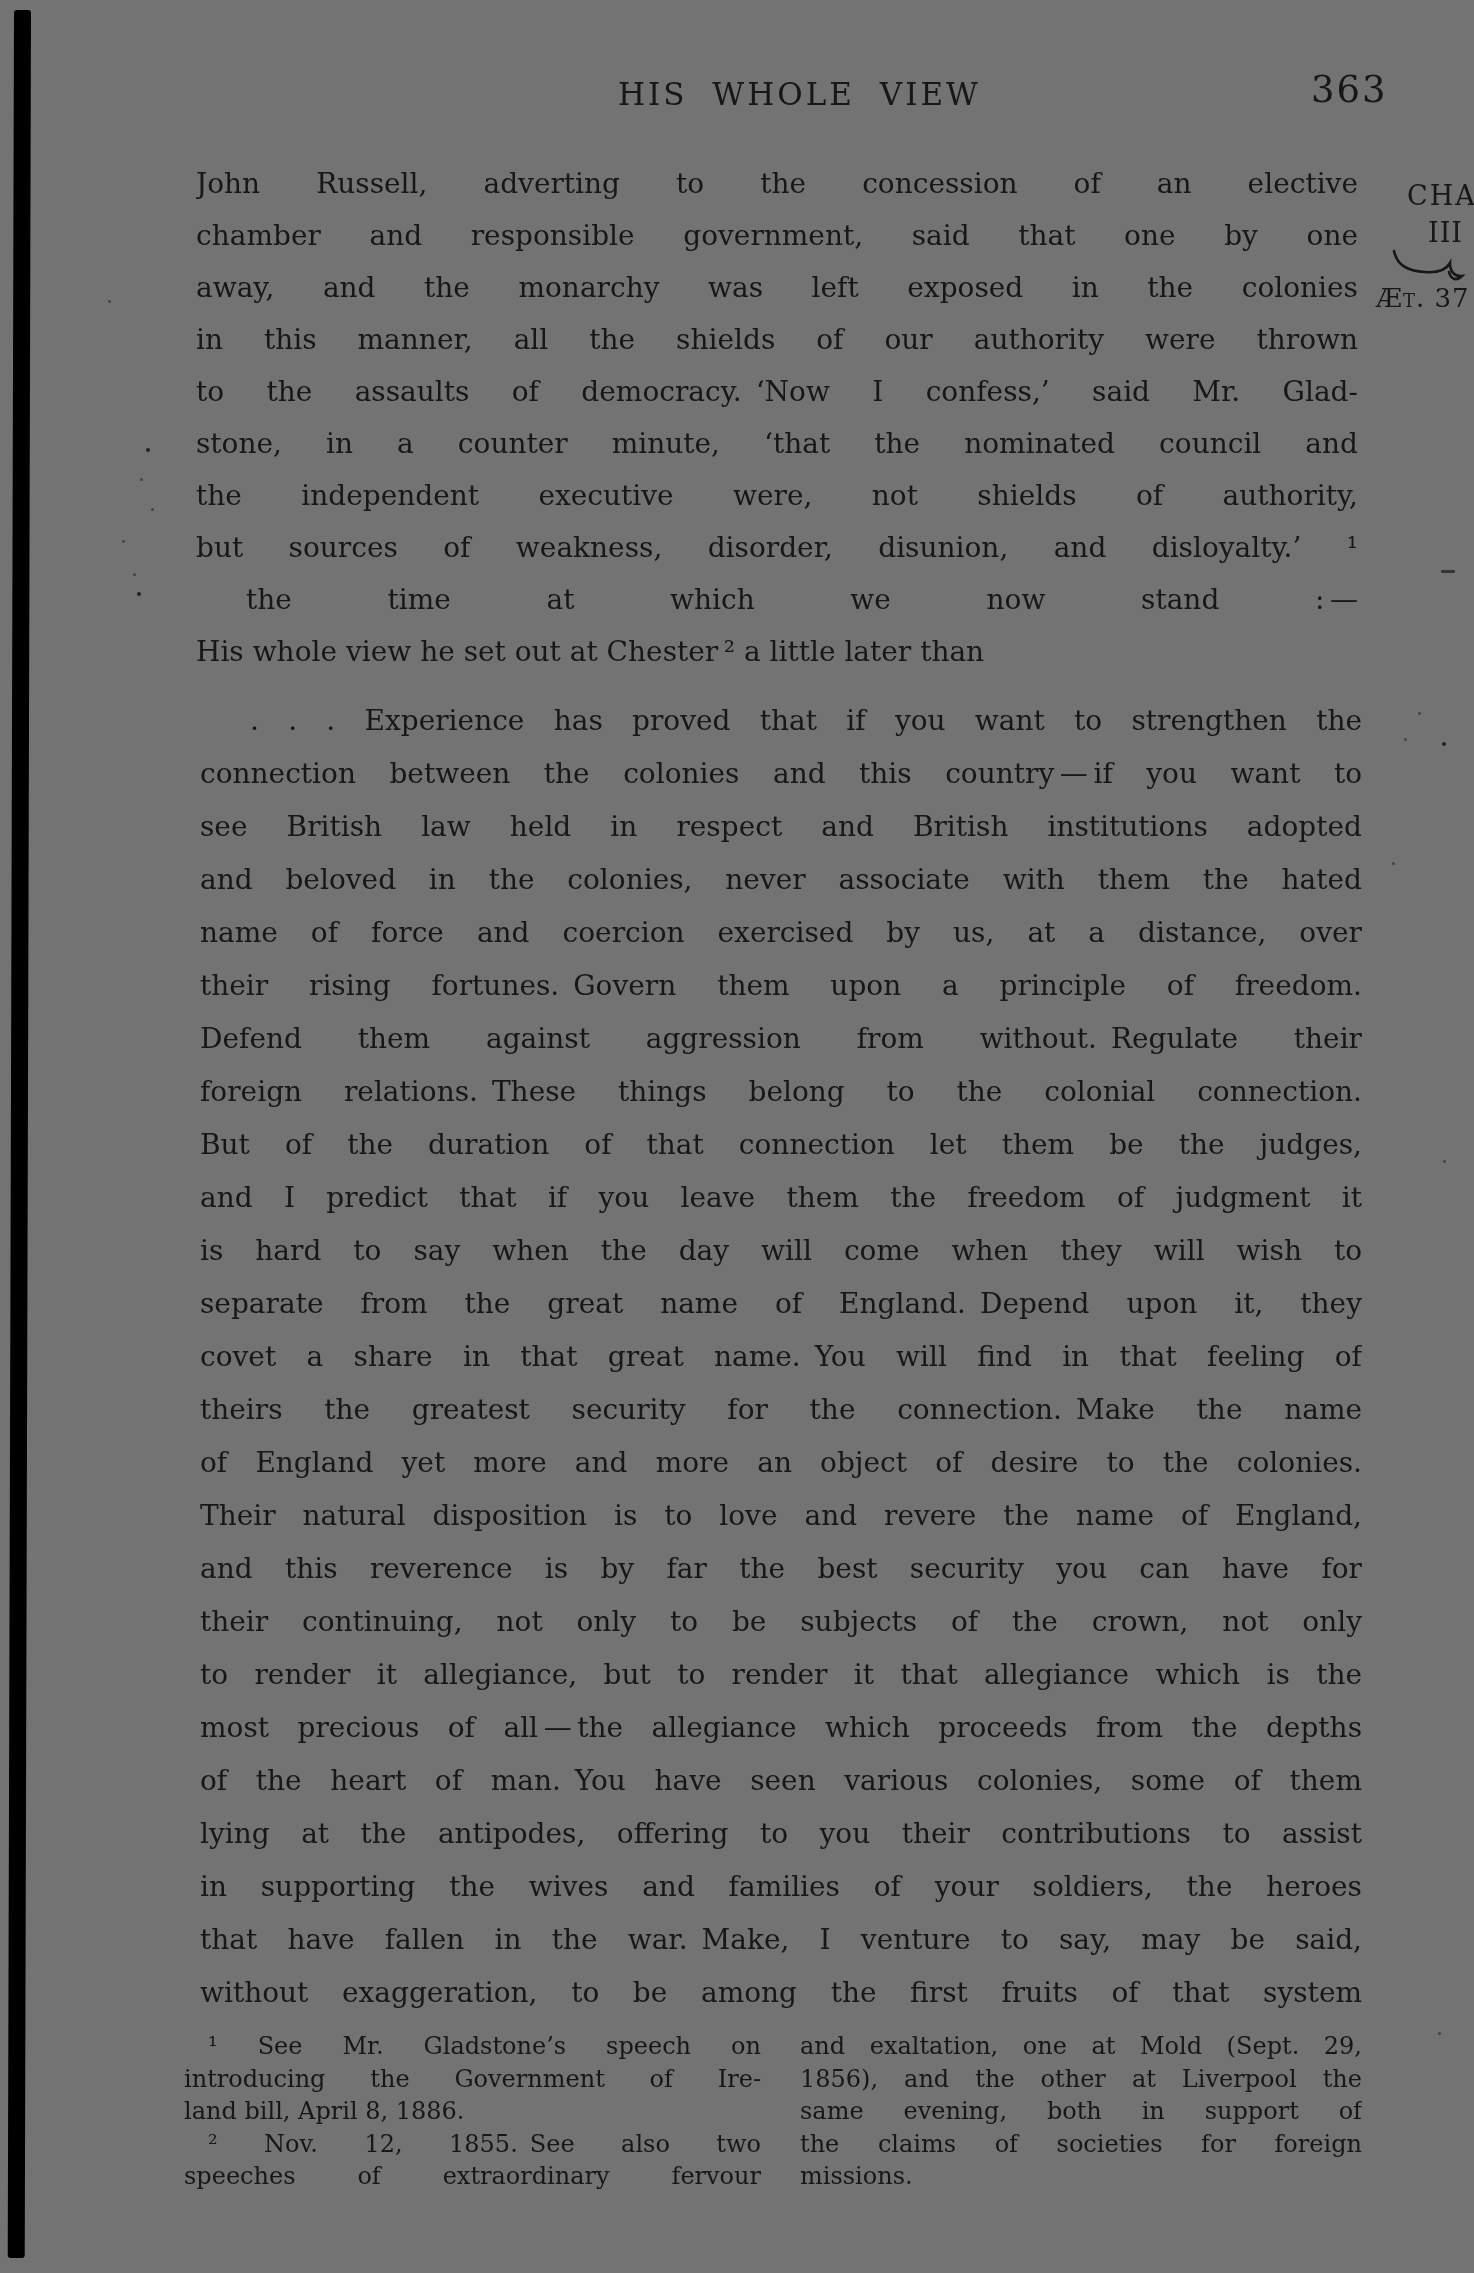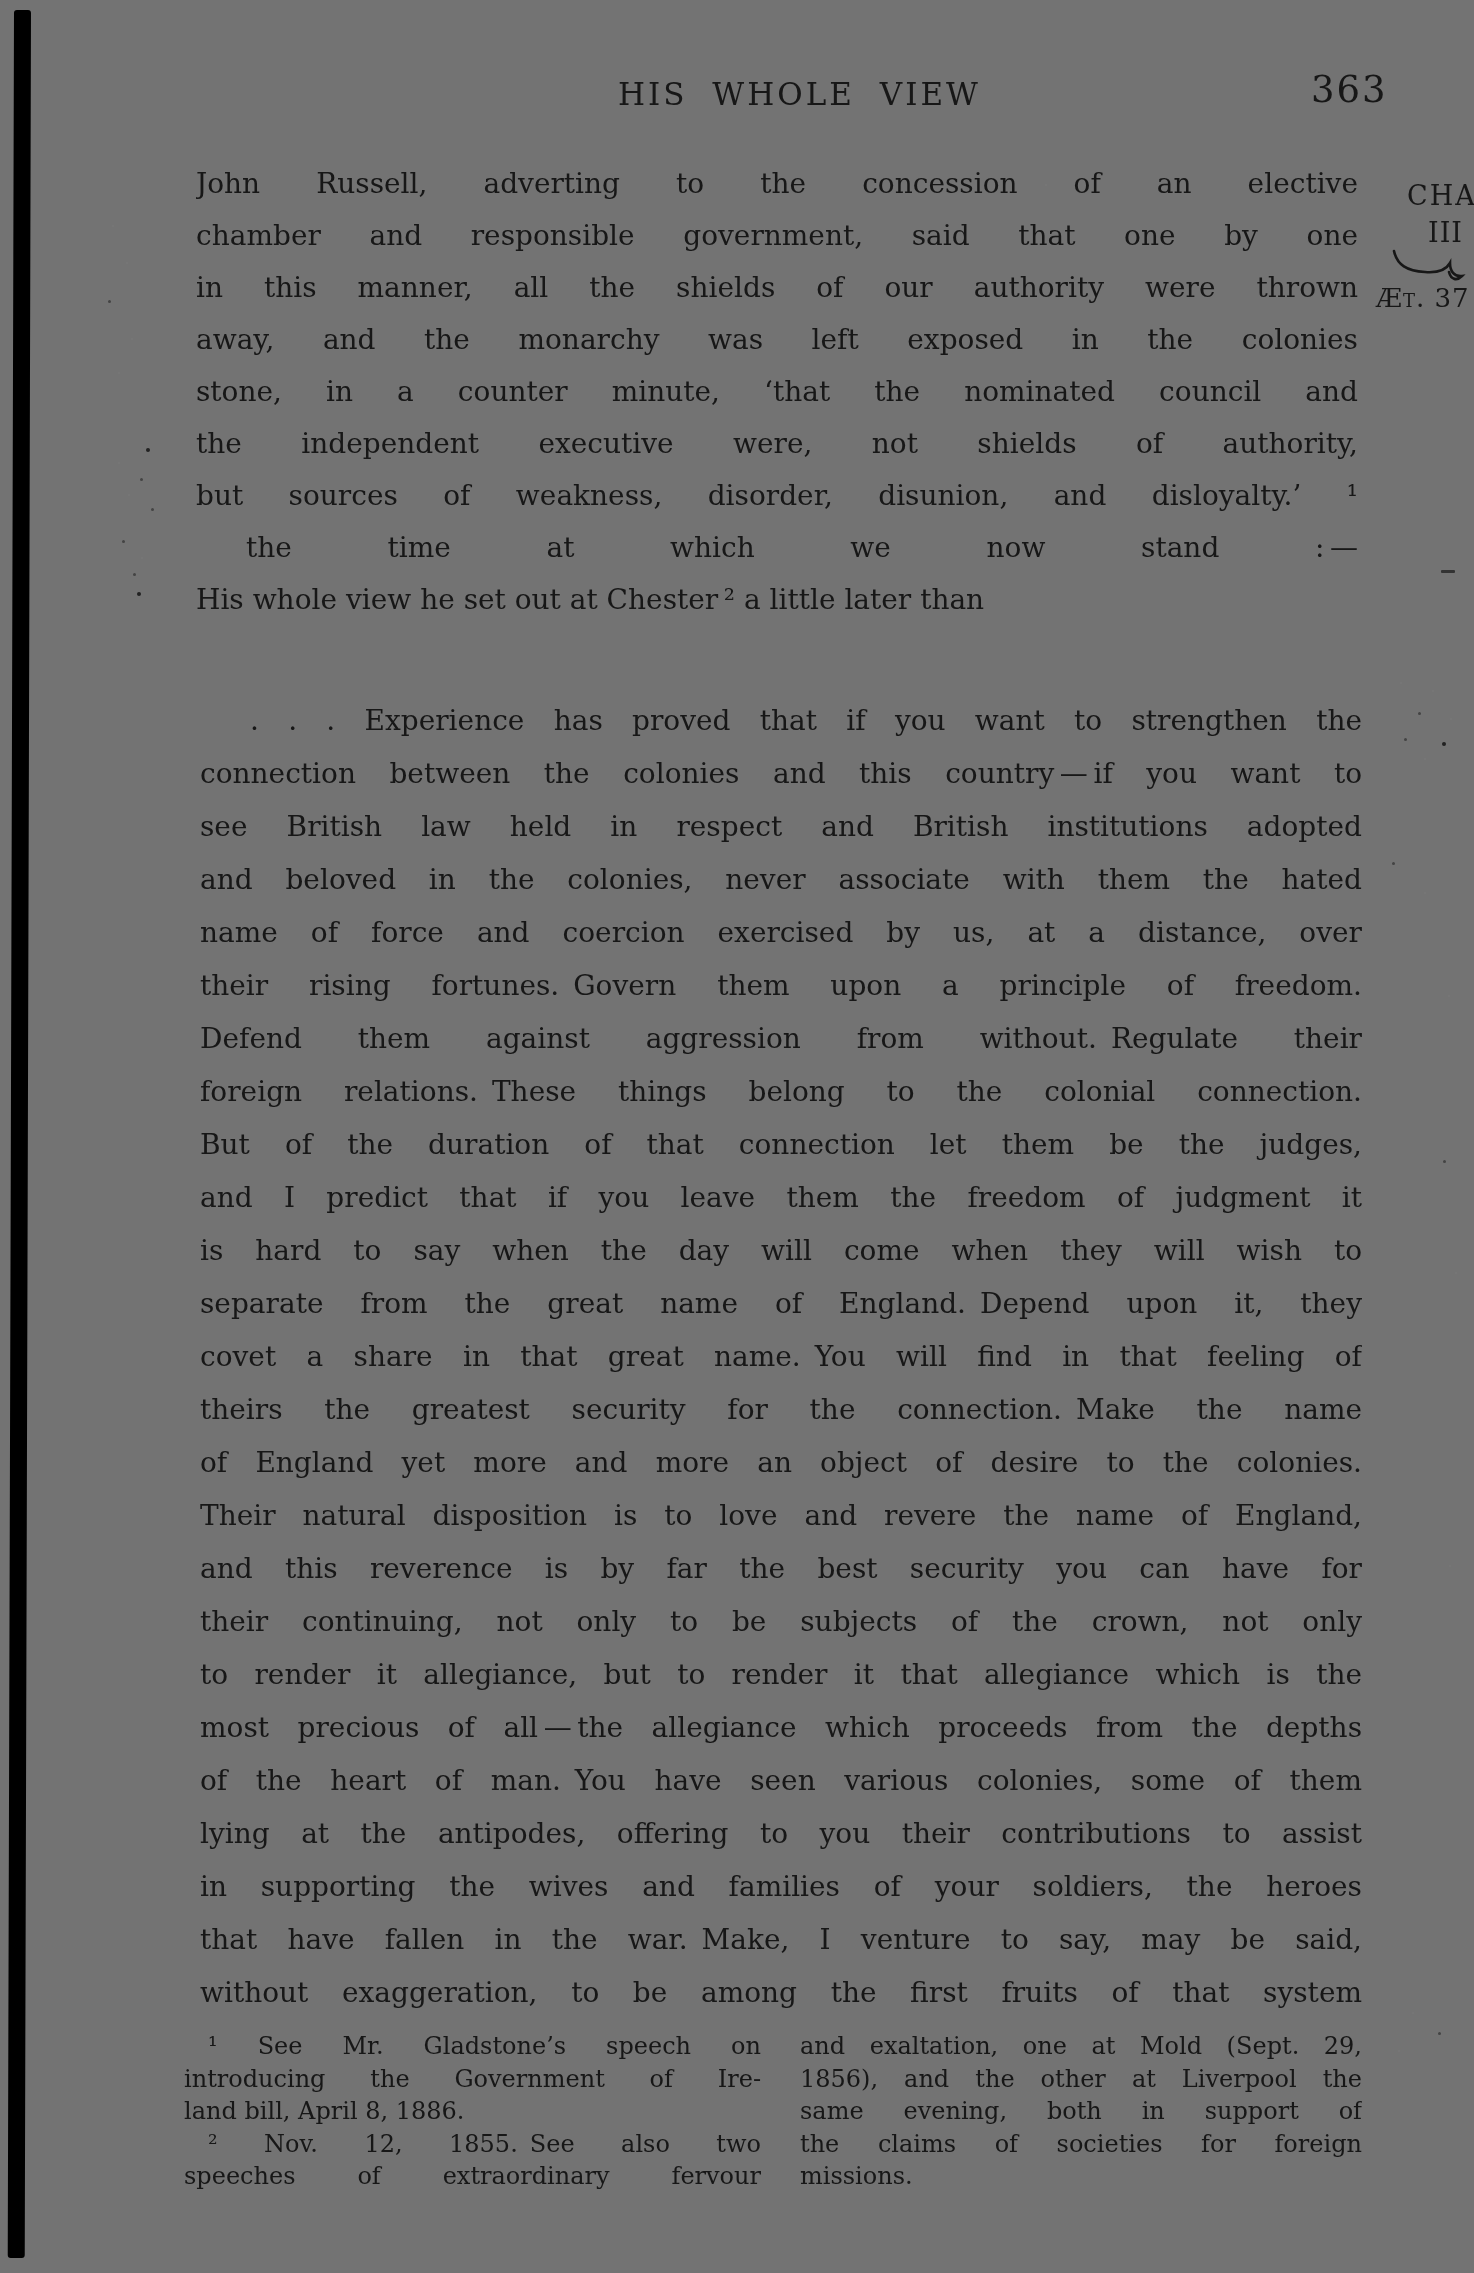--- a/index.html
+++ b/index.html
@@ -110,22 +110,23 @@
     <svg width="78" height="32" viewBox="0 0 78 32">
       <path d="M3 2 C6 16 16 22 34 23 C46 24 55 21 59 14 C59 22 63 28 71 27 C66 32 60 31 58 23" fill="none" stroke="#171717" stroke-width="2.6" stroke-linecap="round"></path>
     </svg>
   </span>
   <div class="margin-age">Æt. 37</div>
 
   <div class="main-block">
     <div class="para1">
         <div class="line">John Russell, adverting to the concession of an elective</div>
         <div class="line">chamber and responsible government, said that one by one</div>
+        <div class="line">away, and the monarchy was left exposed in the colonies</div>
         <div class="line">in this manner, all the shields of our authority were thrown</div>
-        <div class="line">away, and the monarchy was left exposed in the colonies</div>
+        <div class="line">to the assaults of democracy. ‘Now I confess,’ said Mr. Glad-</div>
         <div class="line">stone, in a counter minute, ‘that the nominated council and</div>
         <div class="line">the independent executive were, not shields of authority,</div>
         <div class="line">but sources of weakness, disorder, disunion, and disloyalty.’ ¹</div>
       </div>
     <div class="para2">
         <div class="line">the time at which we now stand : —</div>
         <div class="line">His whole view he set out at Chester ² a little later than</div>
       </div>
   </div>
 

